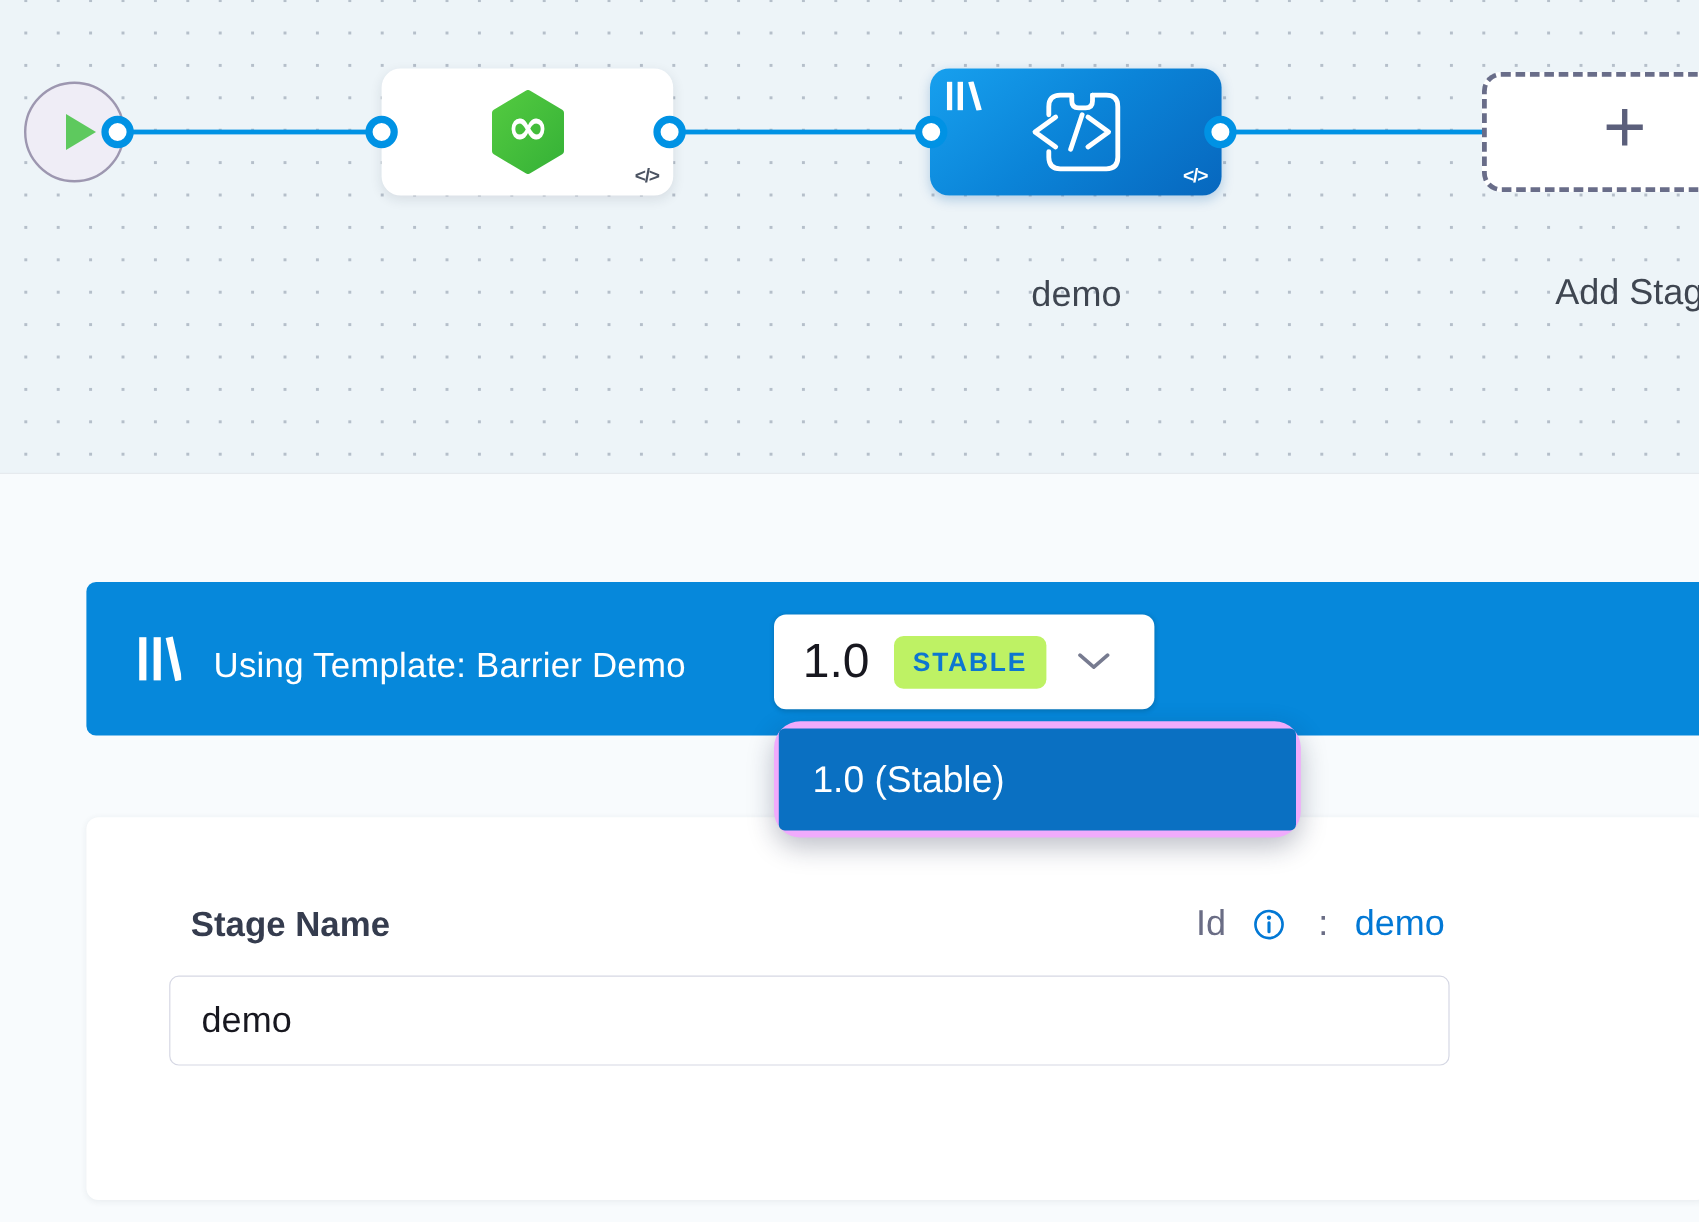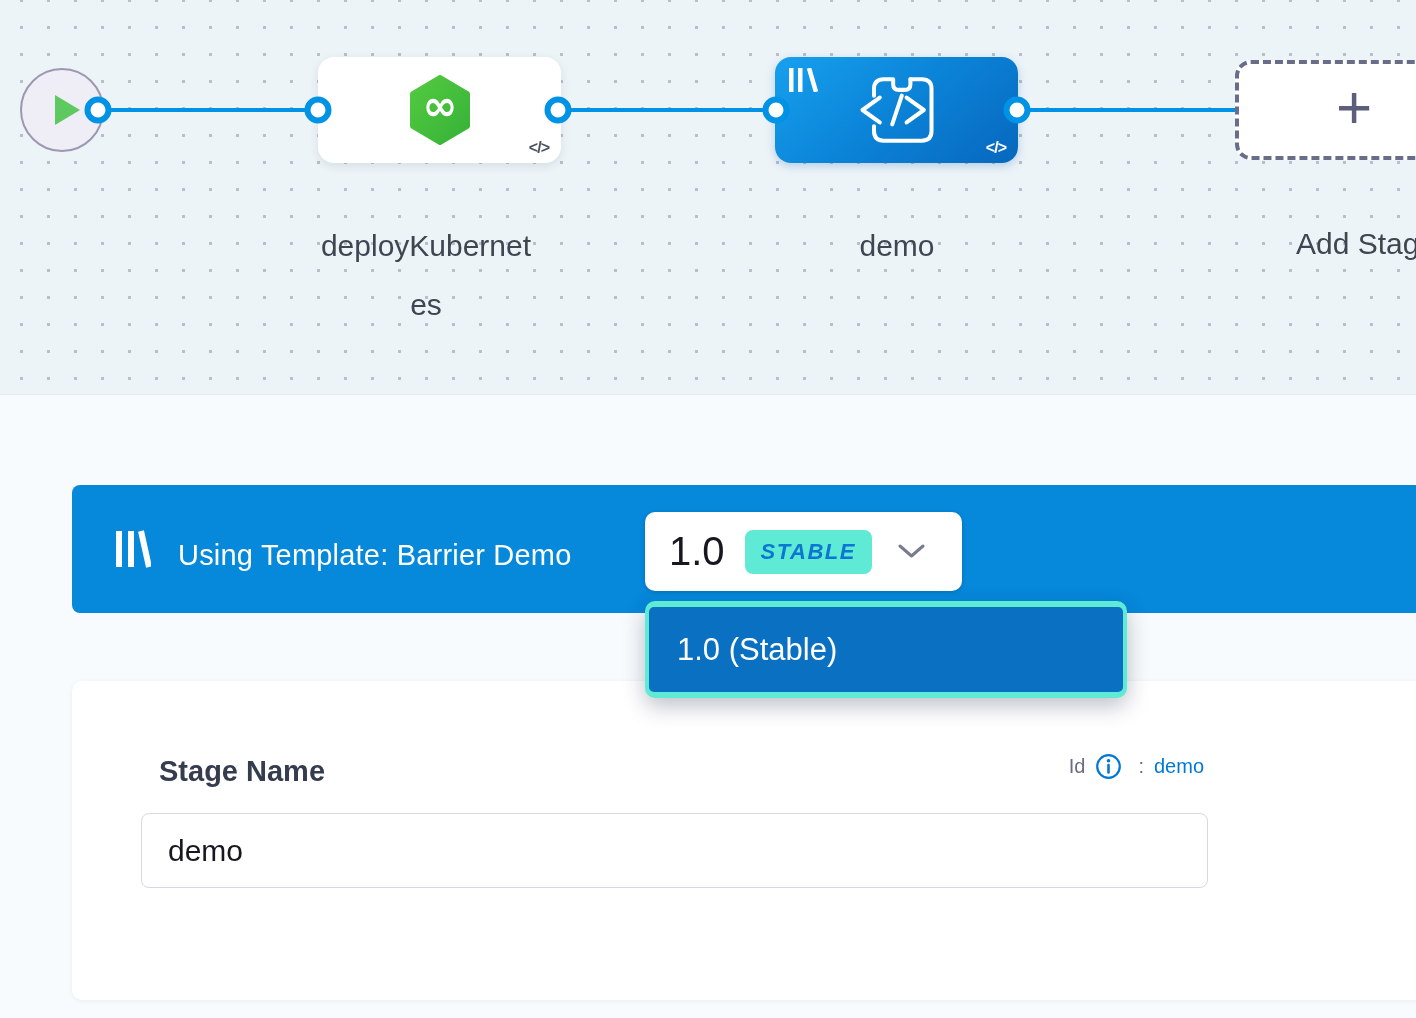--- a/index.html
+++ b/index.html
@@ -73,42 +73,42 @@
     background:#0688db;display:flex;align-items:center;padding-left:43px;box-sizing:border-box;
   }
   .banner-title{color:#ffffff;font-size:29px;font-weight:500;margin-left:27px;letter-spacing:.2px;margin-top:12px;}
   .version-btn{
     left:645px;top:512px;width:317px;height:79px;background:#ffffff;border-radius:10px;
     box-shadow:0 1px 4px rgba(0,0,0,.18);display:flex;align-items:center;
     padding:0 24px;box-sizing:border-box;gap:20px;z-index:6;cursor:pointer;
   }
   .version-num{font-size:40px;color:#17171f;font-weight:500;}
   .stable-badge{
-    background:#5eead4;color:#0d76d0;font-weight:700;font-size:22px;
-    letter-spacing:1.5px;padding:9px 16px;border-radius:8px;font-style:italic;
+    background:#bef264;color:#0d76d0;font-weight:700;font-size:22px;
+    letter-spacing:1.5px;padding:9px 16px;border-radius:8px;
   }
   .dropdown-menu{
-    left:645px;top:601px;width:482px;height:97px;background:#5eead4;border-radius:10px;
+    left:645px;top:601px;width:439px;height:97px;background:#f0abfc;border-radius:22px;
     box-shadow:0 8px 22px rgba(20,30,60,.28);padding:6px 4px;box-sizing:border-box;z-index:7;
   }
   .dropdown-item{
     height:85px;background:#0a70c2;border-radius:5px;color:#ffffff;font-size:31px;
     display:flex;align-items:center;padding-left:28px;cursor:pointer;
   }
 
   
   .card{
     left:72px;top:681px;width:1352px;height:319px;background:#ffffff;border-radius:10px;
     box-shadow:0 1px 5px rgba(40,50,70,.07);
   }
   .stage-name-label{
     position:absolute;left:87px;top:74px;font-size:29px;font-weight:600;color:#353c4e;
   }
   .id-row{
-    position:absolute;right:220px;top:72px;display:flex;align-items:center;gap:10px;font-size:20px;
+    position:absolute;right:220px;top:72px;display:flex;align-items:center;gap:22px;font-size:30px;
   }
   .id-label{color:#6a6d85;}
   .id-sep{color:#6a6d85;margin-left:6px;}
   .id-value{color:#0278d5;}
   .stage-name-input{
     position:absolute;left:69px;top:132px;width:1067px;height:75px;box-sizing:border-box;
     border:1.6px solid #d6d8e4;border-radius:8px;font-size:30px;color:#17171f;
     padding:0 26px;outline:none;background:#ffffff;
     font-family:"Liberation Sans","DejaVu Sans",sans-serif;
   }
@@ -161,21 +161,20 @@
   <div class="abs add-node">
     <div class="plus-glyph">+</div>
   </div>
 
   <div class="port" style="left:98px;top:110px;"></div>
   <div class="port" style="left:318px;top:110px;"></div>
   <div class="port" style="left:558px;top:110px;"></div>
   <div class="port" style="left:776px;top:110px;"></div>
   <div class="port" style="left:1017px;top:110px;"></div>
 
-  <div class="canvas-label lbl-deploy">deployKubernetes</div>
   <div class="canvas-label lbl-demo">demo</div>
   <div class="canvas-label lbl-add">Add Stage</div>
 </div>
 
 <div class="abs banner">
   <svg width="36" height="38" viewBox="0 0 36 38">
     <rect x="1" y="1" width="6" height="36" fill="#ffffff"></rect>
     <rect x="13" y="1" width="6" height="36" fill="#ffffff"></rect>
     <line x1="26" y1="1" x2="34" y2="37" stroke="#ffffff" stroke-width="6"></line>
   </svg>

